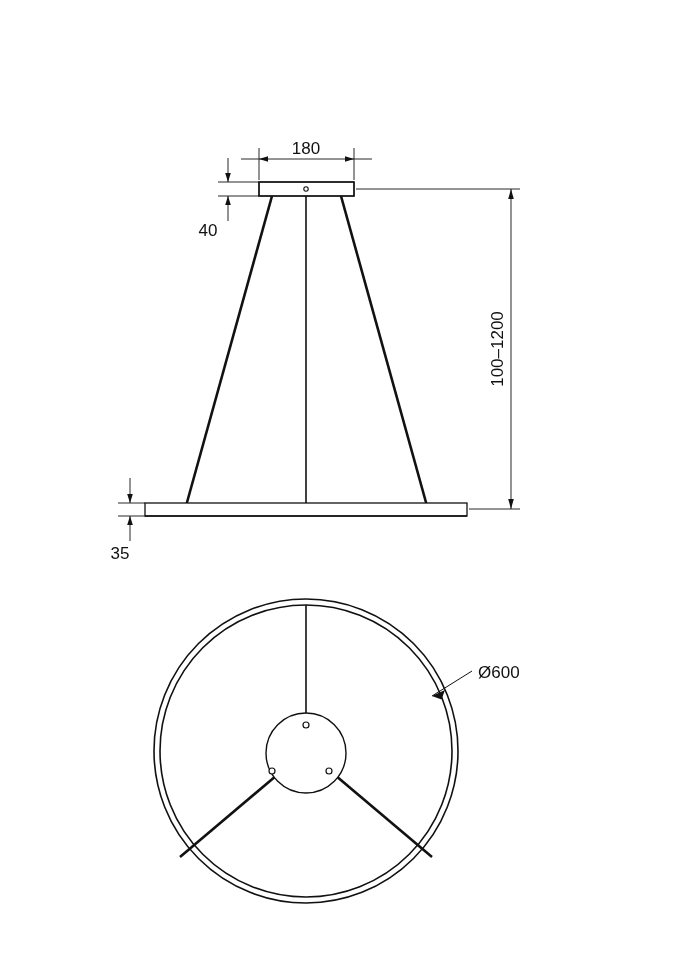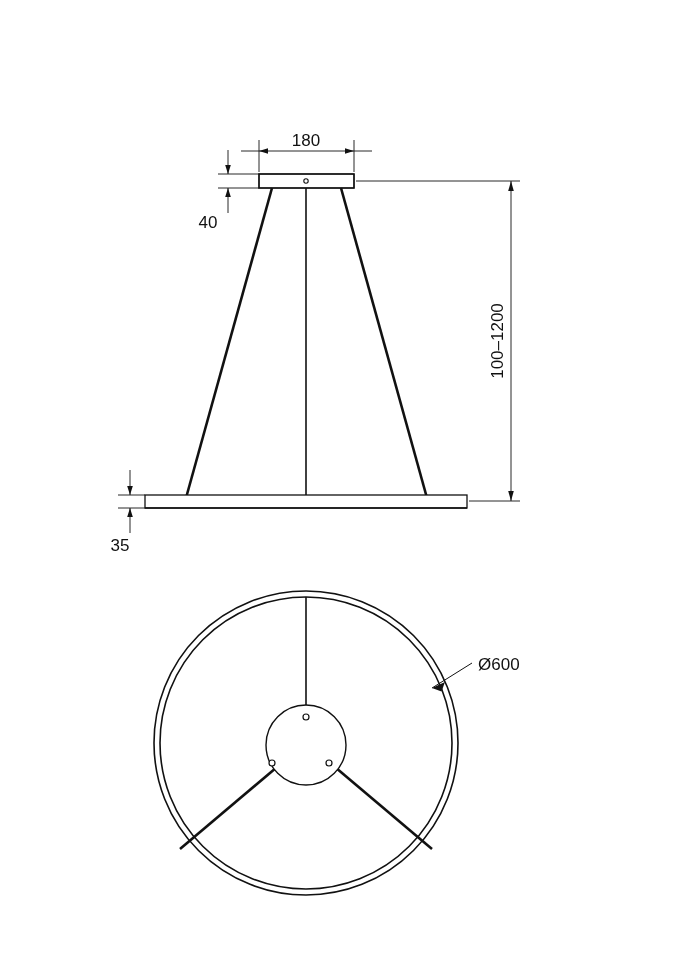--- a/index.html
+++ b/index.html
@@ -10,21 +10,21 @@
   body {
     width: 686px;
     height: 970px;
     font-family: "Liberation Sans", sans-serif;
     color: #1a1a1a;
     position: relative;
     overflow: hidden;
   }
   #drawing-root {
     position: absolute;
-    left: 0; top: 0;
+    left: 0; top: 8px;
     width: 686px;
     height: 690px;
   }
   svg {
     display: block;
   }
   .dim-text {
     font-family: "Liberation Sans", sans-serif;
     font-size: 17px;
     fill: #111111;

